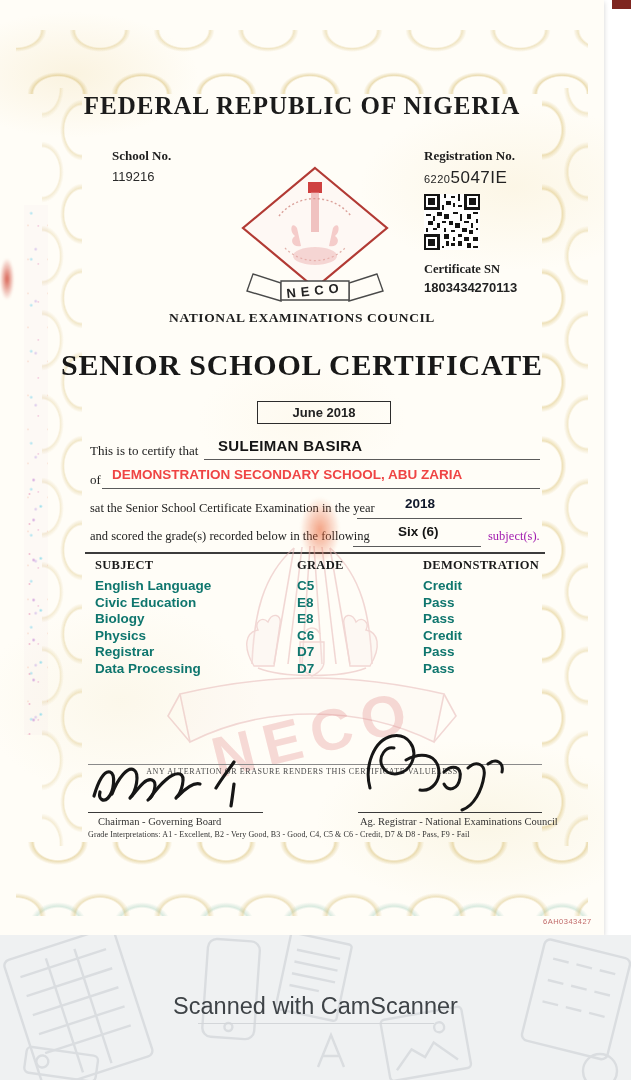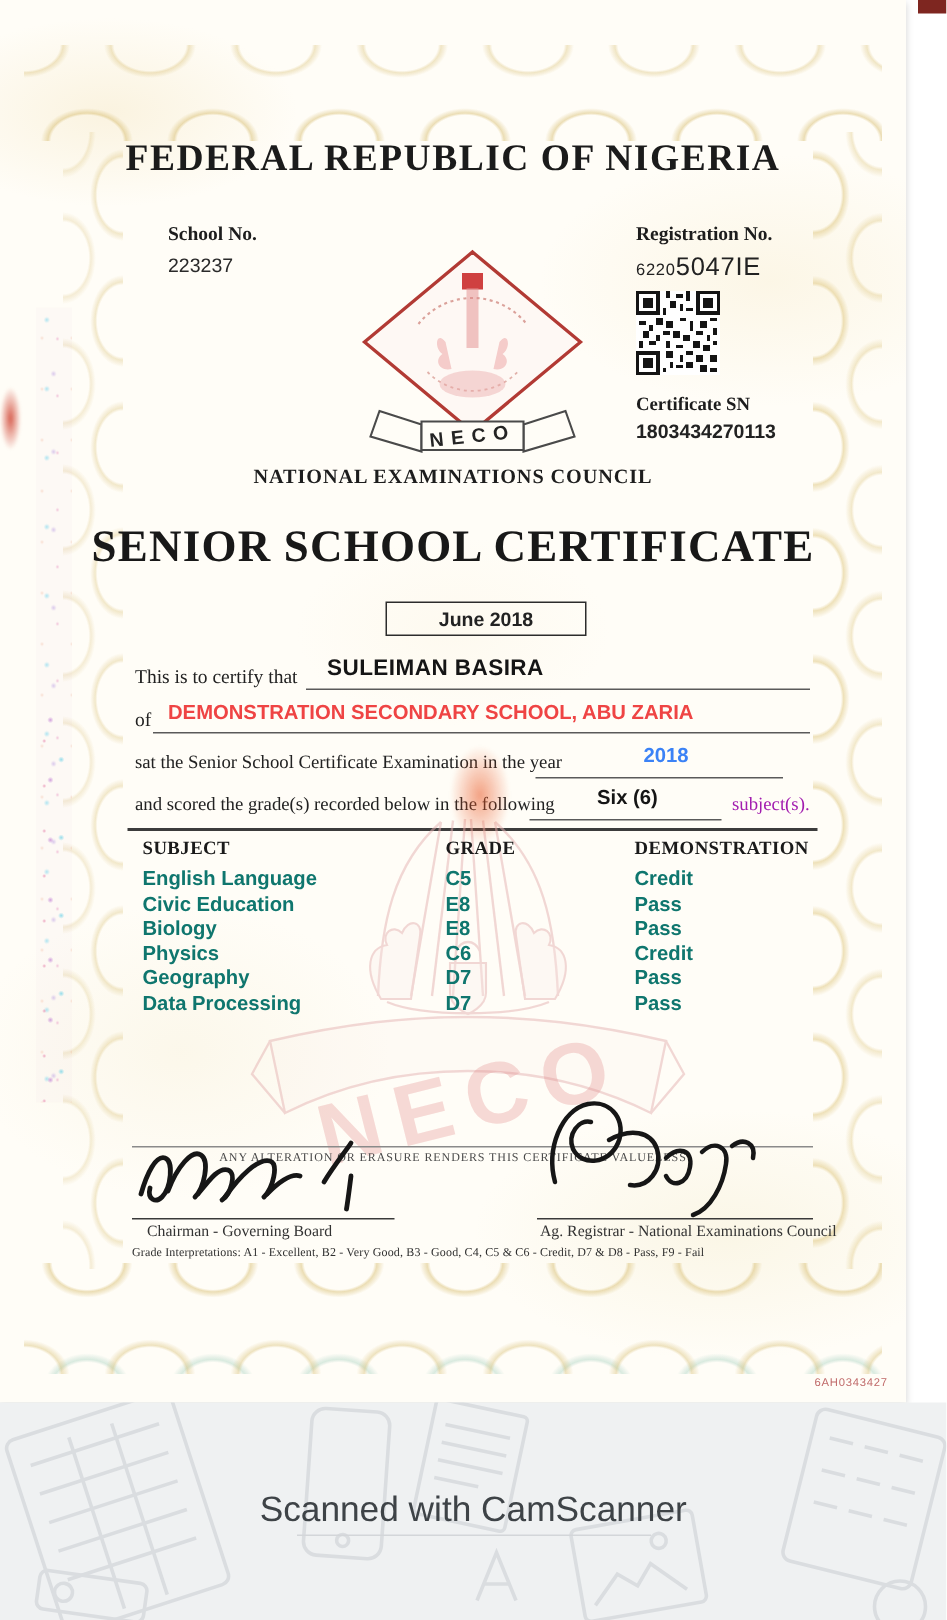--- a/index.html
+++ b/index.html
@@ -84,21 +84,21 @@
     text-align:center;line-height:21px;font-weight:bold;font-size:13px;color:#222;}
 
   .certify-label{left:90px;top:443px;font-size:13px;color:#222;}
   .candidate-name{left:218px;top:437px;font-weight:bold;font-size:15px;letter-spacing:.3px;color:#151515;}
   .u-line{border-bottom:1.5px solid #5a5a5a;height:0;}
   .ul-name{left:204px;top:459px;width:336px;}
   .of-label{left:90px;top:472px;font-size:13px;color:#222;}
   .school-name{left:112px;top:467px;font-weight:bold;font-size:13.5px;color:#ef4444;}
   .ul-school{left:102px;top:488px;width:438px;}
   .year-label{left:90px;top:501px;font-size:12.5px;color:#222;}
-  .year-value{left:405px;top:496px;font-weight:bold;font-size:13.5px;color:#3b82f6;margin-left:24px;}
+  .year-value{left:405px;top:496px;font-weight:bold;font-size:13.5px;color:#0f172a;}
   .ul-year{left:357px;top:518px;width:165px;}
   .scored-label{left:90px;top:529px;font-size:12.5px;color:#222;}
   .count-value{left:398px;top:524px;font-weight:bold;font-size:13.5px;color:#151515;}
   .ul-count{left:353px;top:546px;width:128px;}
   .subjects-suffix{left:488px;top:529px;font-size:12.5px;color:#a21caf;}
   .divider{left:85px;top:552px;width:460px;height:2px;background:#3c3c3c;}
 
   .th{font-weight:bold;font-size:12.5px;letter-spacing:.3px;color:#1a1a1a;top:558px;}
   .th-subject{left:95px;}
   .th-grade{left:297px;}
@@ -147,21 +147,21 @@
     <div class="band band-left"></div>
     <div class="band band-right"></div>
     <div class="holo-strip"></div>
     <div class="holo-strip-lower"></div>
     <div class="corner-red"></div>
     <div class="edge-red-blob"></div>
 
     <div class="abs country-title">FEDERAL REPUBLIC OF NIGERIA</div>
 
     <div class="abs small-label school-no-label">School No.</div>
-    <div class="abs sans school-no-value">223237</div>
+    <div class="abs sans school-no-value">119216</div>
 
     <div class="abs small-label reg-label">Registration No.</div>
     <div class="abs sans reg-value"><span class="reg-prefix">6220</span><span class="reg-main">5047IE</span></div>
 
     <svg class="abs qr" viewBox="0 0 25 25" shape-rendering="crispEdges">
       <rect x="0" y="0" width="25" height="25" fill="#fff"></rect>
       <g fill="#141414">
         <rect x="0" y="0" width="7" height="7"></rect>
           <rect x="18" y="0" width="7" height="7"></rect>
         <rect x="0" y="18" width="7" height="7"></rect>
@@ -301,21 +301,21 @@
         <span class="cell cell-subject">Biology</span>
         <span class="cell cell-grade">E8</span>
         <span class="cell cell-interp">Pass</span>
       </div>
       <div class="grade-row">
         <span class="cell cell-subject">Physics</span>
         <span class="cell cell-grade">C6</span>
         <span class="cell cell-interp">Credit</span>
       </div>
       <div class="grade-row">
-        <span class="cell cell-subject">Geography</span>
+        <span class="cell cell-subject">Registrar</span>
         <span class="cell cell-grade">D7</span>
         <span class="cell cell-interp">Pass</span>
       </div>
       <div class="grade-row">
         <span class="cell cell-subject">Data Processing</span>
         <span class="cell cell-grade">D7</span>
         <span class="cell cell-interp">Pass</span>
       </div>
     </div>
 

